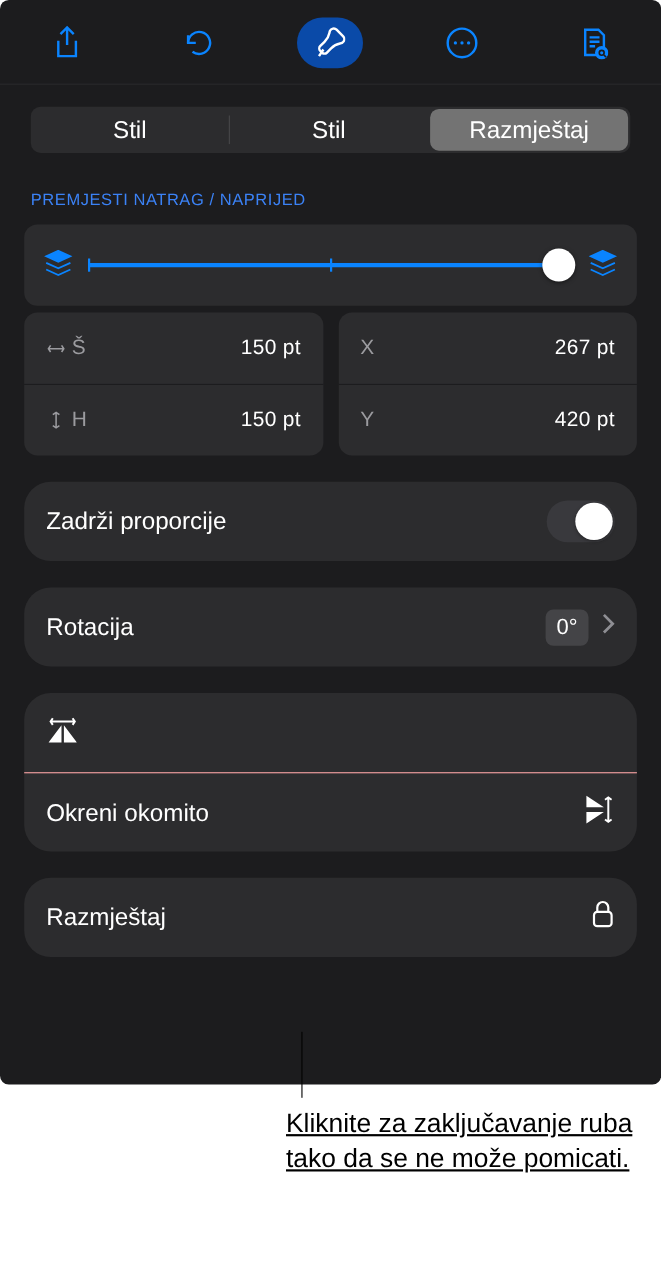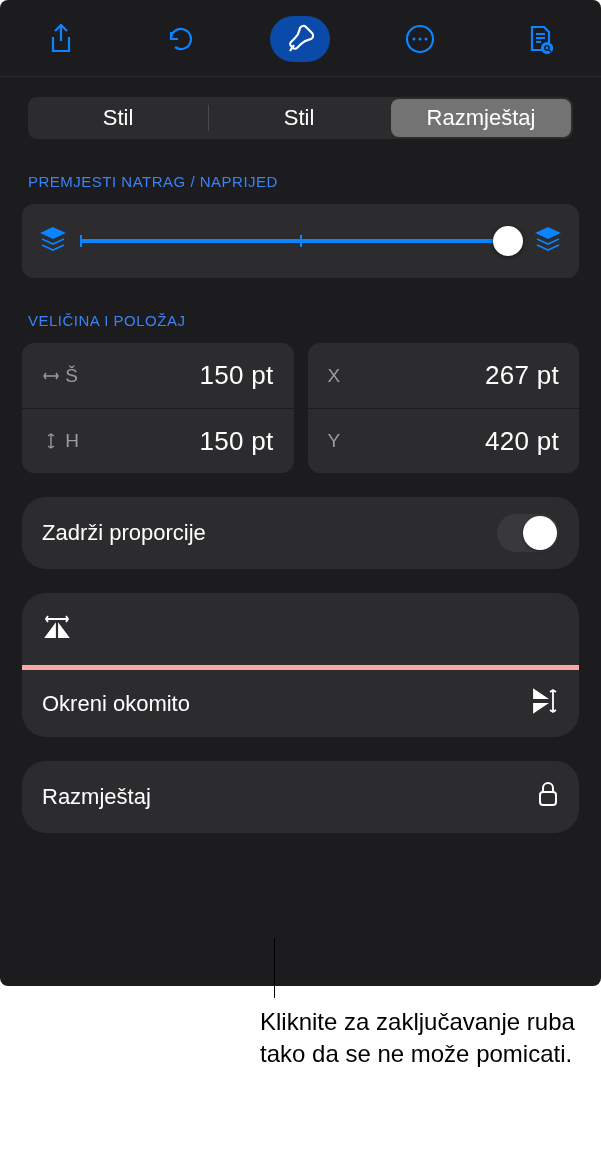--- a/index.html
+++ b/index.html
@@ -140,41 +140,41 @@
     padding: 0 20px;
   }
   .sp-row + .sp-row { border-top: 1px solid #1c1c1e; }
   .sp-key {
     font-size: 19px;
     color: #9b9b9f;
     display: flex;
     align-items: center;
   }
   .sp-val {
-    font-size: 26px;
+    font-size: 19px;
     color: #fff;
     letter-spacing: 0.3px;
     margin-left: 32px;
   }
   
   .card {
     margin: 24px 22px 0;
     background: #2c2c2e;
     border-radius: 24px;
   }
   .row {
     display: flex;
     align-items: center;
     justify-content: space-between;
     padding: 0 20px;
     height: 72px;
     font-size: 22px;
     color: #fff;
   }
-  .row + .row { border-top: 5px solid #fca5a5; }
+  .row + .row { border-top: 1px solid #fca5a5; }
   
   .toggle {
     width: 62px;
     height: 38px;
     background: #39393d;
     border-radius: 19px;
     position: relative;
     cursor: pointer;
   }
   .toggle .knob {
@@ -215,20 +215,21 @@
     top: -48px;
     width: 1px;
     height: 60px;
     background: #000;
   }
   .callout-text {
     font-size: 24px;
     line-height: 1.35;
     color: #000;
     padding-top: 20px;
+    text-decoration: underline;
   }
 </style>
 </head>
 <body>
 
 <div class="dark-panel">
 
   <div class="toolbar">
     <div class="tb-btn">
       <svg width="26" height="32" viewBox="0 0 26 32" stroke-width="2.2">
@@ -294,21 +295,20 @@
     </div>
     <span class="layer-icon">
       <svg width="26" height="24" viewBox="0 0 26 24" stroke="#0a84ff" fill="none" stroke-width="1.6">
         <path d="M13 1 L24 6 L13 11 L2 6 Z" fill="#0a84ff"></path>
         <path d="M2 12 L13 17 L24 12"></path>
         <path d="M2 18 L13 23 L24 18"></path>
       </svg>
     </span>
   </div>
 
-  <div class="section-header">VELIČINA I POLOŽAJ</div>
   <div class="sp-grid">
     <div class="sp-card">
       <div class="sp-row">
         <span class="sp-key">
           <svg width="18" height="18" viewBox="0 0 18 18" stroke="#9b9b9f" stroke-width="1.4" fill="none">
               <path d="M2 9 L16 9 M4 6 L2 9 L4 12 M14 6 L16 9 L14 12"></path>
             </svg>
           &nbsp;<span>Š</span>
         </span>
         <span class="sp-val">150 pt</span>
@@ -337,20 +337,33 @@
 
   <div class="card">
     <div class="row">
       <span>Zadrži proporcije</span>
       <div class="toggle">
         <div class="knob"></div>
       </div>
     </div>
   </div>
 
+  <div class="card">
+    <div class="row">
+      <span>Rotacija</span>
+      <div class="rot-right">
+        <span class="rot-badge">0°</span>
+        <span class="chev">
+          <svg width="12" height="20" viewBox="0 0 12 20" stroke="#8e8e93" stroke-width="2.5" fill="none">
+              <path d="M2 2 L10 10 L2 18"></path>
+            </svg>
+        </span>
+      </div>
+    </div>
+  </div>
 
   <div class="card">
     <div class="row">
       <span class="flip-ic">
         <svg width="30" height="26" viewBox="0 0 30 26" stroke="#fff" stroke-width="1.8" fill="#fff">
           <path d="M4 6 L26 6 M6 3 L4 6 L6 9 M24 3 L26 6 L24 9" fill="none"></path>
           <path d="M4 24 L13 12 L13 24 Z"></path>
           <path d="M26 24 L17 12 L17 24 Z"></path>
         </svg>
       </span>

